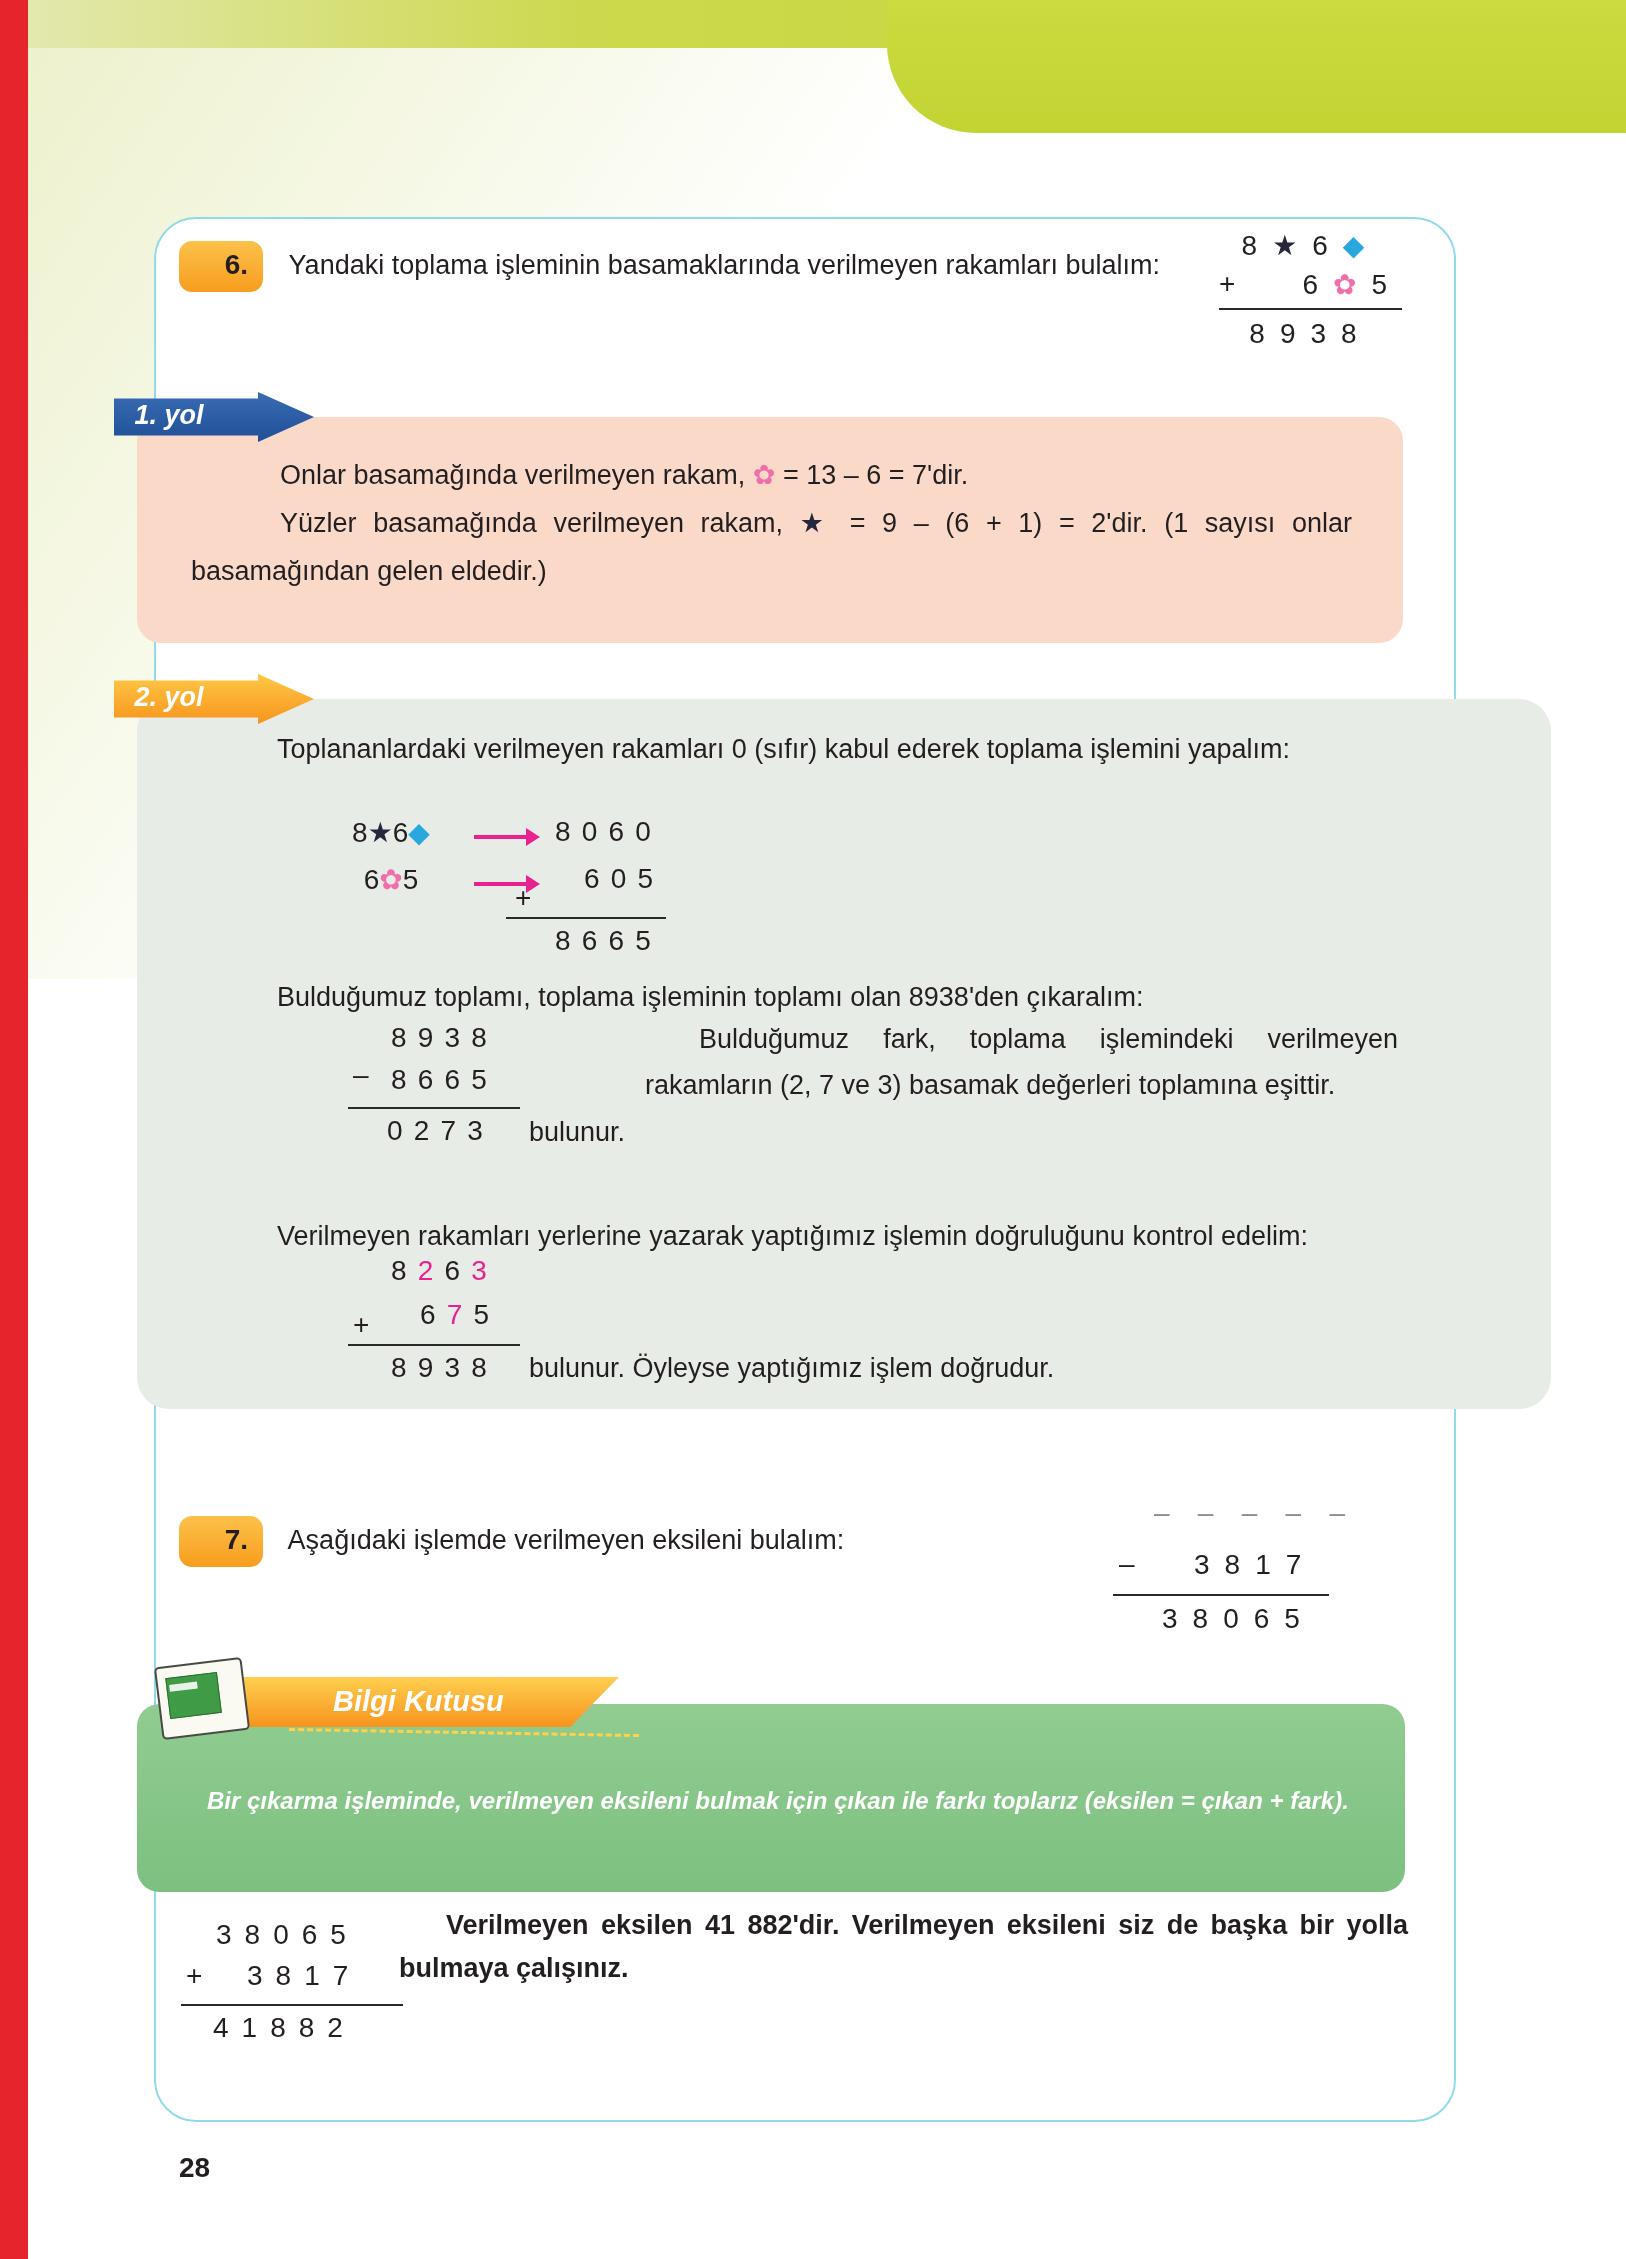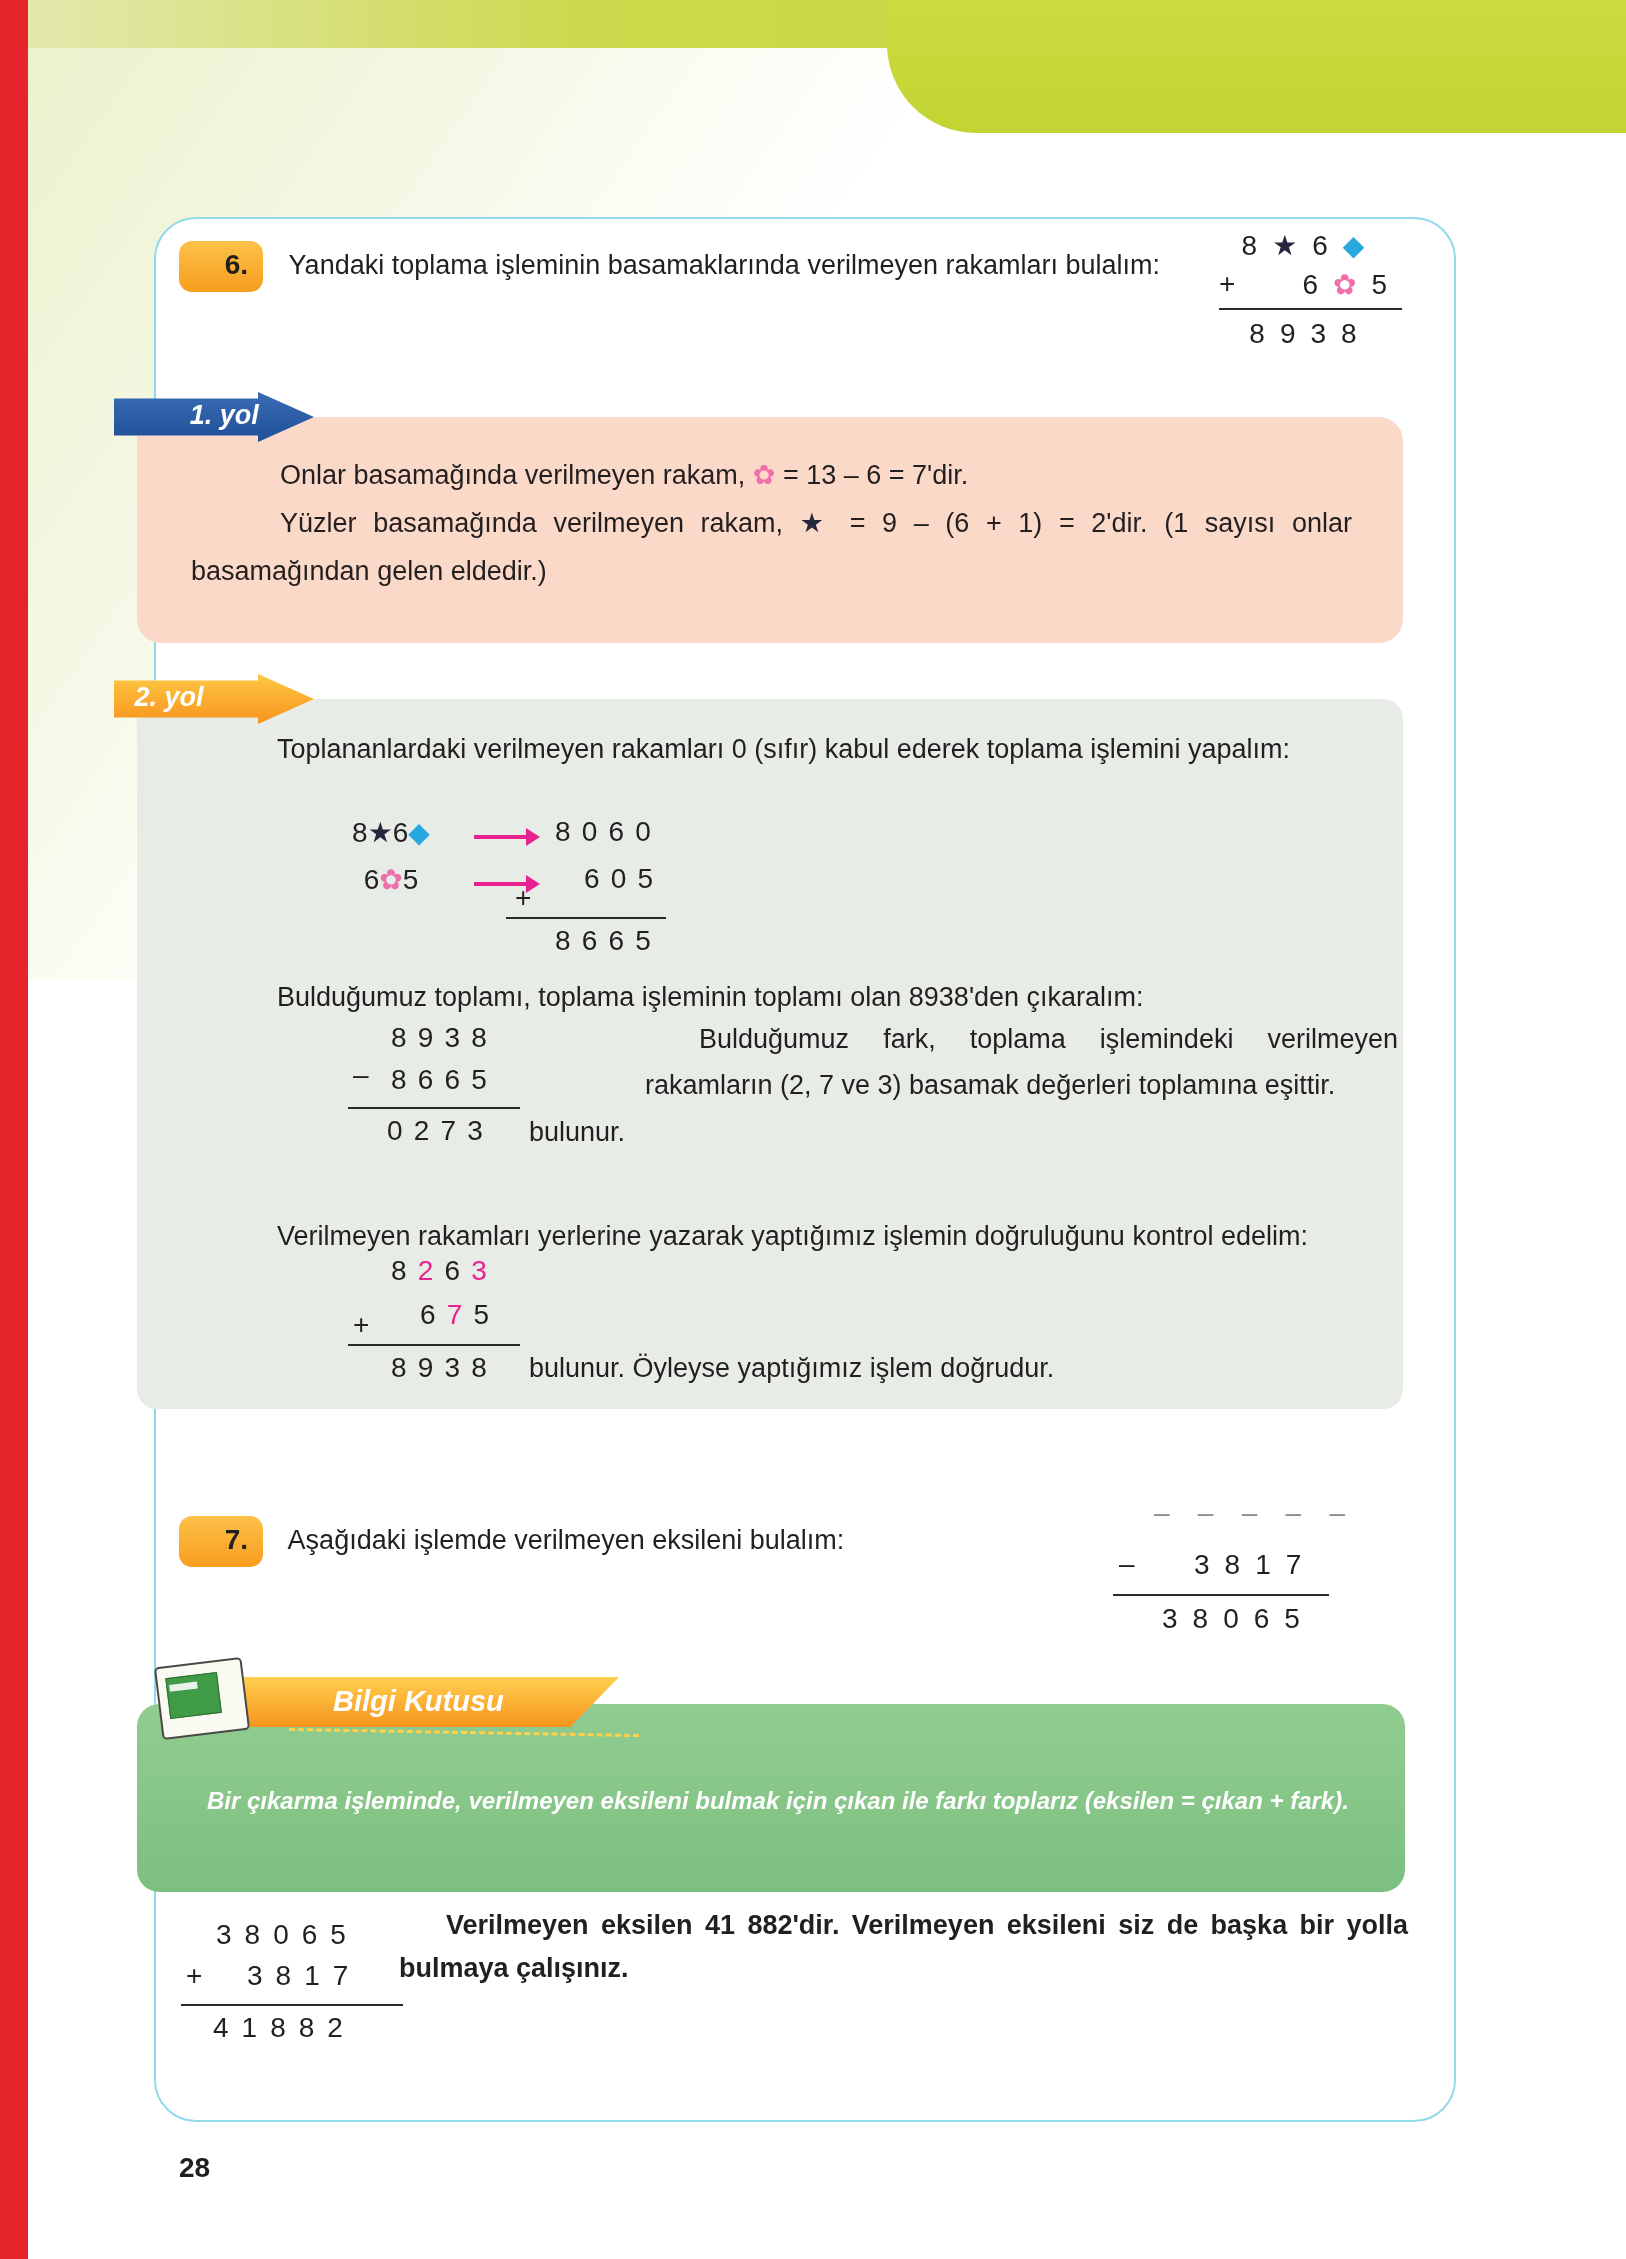--- a/index.html
+++ b/index.html
@@ -37,22 +37,22 @@
   .yol-arrow{position:absolute;width:200px;height:50px;color:#ffffff;font-weight:bold;font-style:italic;
     font-size:27px;line-height:47px;padding-left:20.5px;box-sizing:border-box;z-index:5;
     clip-path:polygon(0 13%,72% 13%,72% 0,100% 50%,72% 100%,72% 87%,0 87%);}
   .yol-blue{background:linear-gradient(180deg,#3a6cb4,#1e4f97);}
   .yol-gold{background:linear-gradient(180deg,#ffc845,#f7941d);}
 
   .pink-box{position:absolute;left:137px;top:417px;width:1266px;height:226px;background:#fbd9c9;
     border-radius:24px;box-sizing:border-box;padding:34px 51px 0 54px;z-index:2;}
   .pink-box p{margin:0;text-indent:89px;font-size:27px;line-height:1.78;text-align:justify;}
 
-  .gray-box{position:absolute;left:137px;top:699px;width:1266px;height:710px;background:#e8ece7;
-    border-radius:20px;z-index:2;text-decoration:underline;}
+  .gray-box{position:absolute;left:137px;top:699px;width:1414px;height:710px;background:#e8ece7;
+    border-radius:32px;z-index:2;text-decoration:underline;}
   .gb-p{position:absolute;margin:0;font-size:27px;line-height:1.78;text-align:justify;text-indent:89px;}
 
   .arrow-icon{position:absolute;display:inline-block;width:54px;height:3.7px;background:#e8238f;}
   .arrow-icon::after{content:"";position:absolute;right:-12px;top:-7.5px;
     border-left:14px solid #e8238f;border-top:9.3px solid transparent;border-bottom:9.3px solid transparent;}
 
   .bilgi-box{position:absolute;left:137px;top:1704px;width:1268px;height:188px;
     background:linear-gradient(180deg,#91cc91,#7cc07f);border-radius:22.4px;z-index:2;}
   .bilgi-box p{margin:0;padding:78px 42px 0 25px;font-size:24px;font-weight:bold;font-style:italic;
     color:#ffffff;text-indent:45px;line-height:1.6;text-align:justify;}
@@ -86,21 +86,21 @@
 
 <div class="abs math" style="left:1219px;top:229px;width:183px;z-index:3;">
   <div class="right ls16"><span>8</span><span class="star">★</span><span>6</span><span class="diamond">◆</span></div>
   <div style="display:flex;justify-content:space-between;border-bottom:2.8px solid #2a2a2a;padding:5.6px 0 7.5px;">
     <span>+</span>
     <span class="ls16"><span>6</span><span class="flower">✿</span><span>5</span></span>
   </div>
   <div class="right ls16" style="padding-top:7.5px;">8938</div>
 </div>
 
-<div class="yol-arrow yol-blue" style="left:114px;top:392px;text-align:center;">
+<div class="yol-arrow yol-blue" style="left:114px;top:392px;">
   <span>1. yol</span>
 </div>
 <div class="pink-box">
   <p><span>Onlar basamağında verilmeyen rakam,</span> <span class="flower">✿</span> <span>= 13 – 6 = 7'dir.</span></p>
   <p><span>Yüzler basamağında verilmeyen rakam,</span> <span class="star">★</span> <span>= 9 – (6 + 1) = 2'dir. (1 sayısı onlar basamağından gelen eldedir.)</span></p>
 </div>
 
 <div class="yol-arrow yol-gold" style="left:114px;top:674px;">
   <span>2. yol</span>
 </div>

